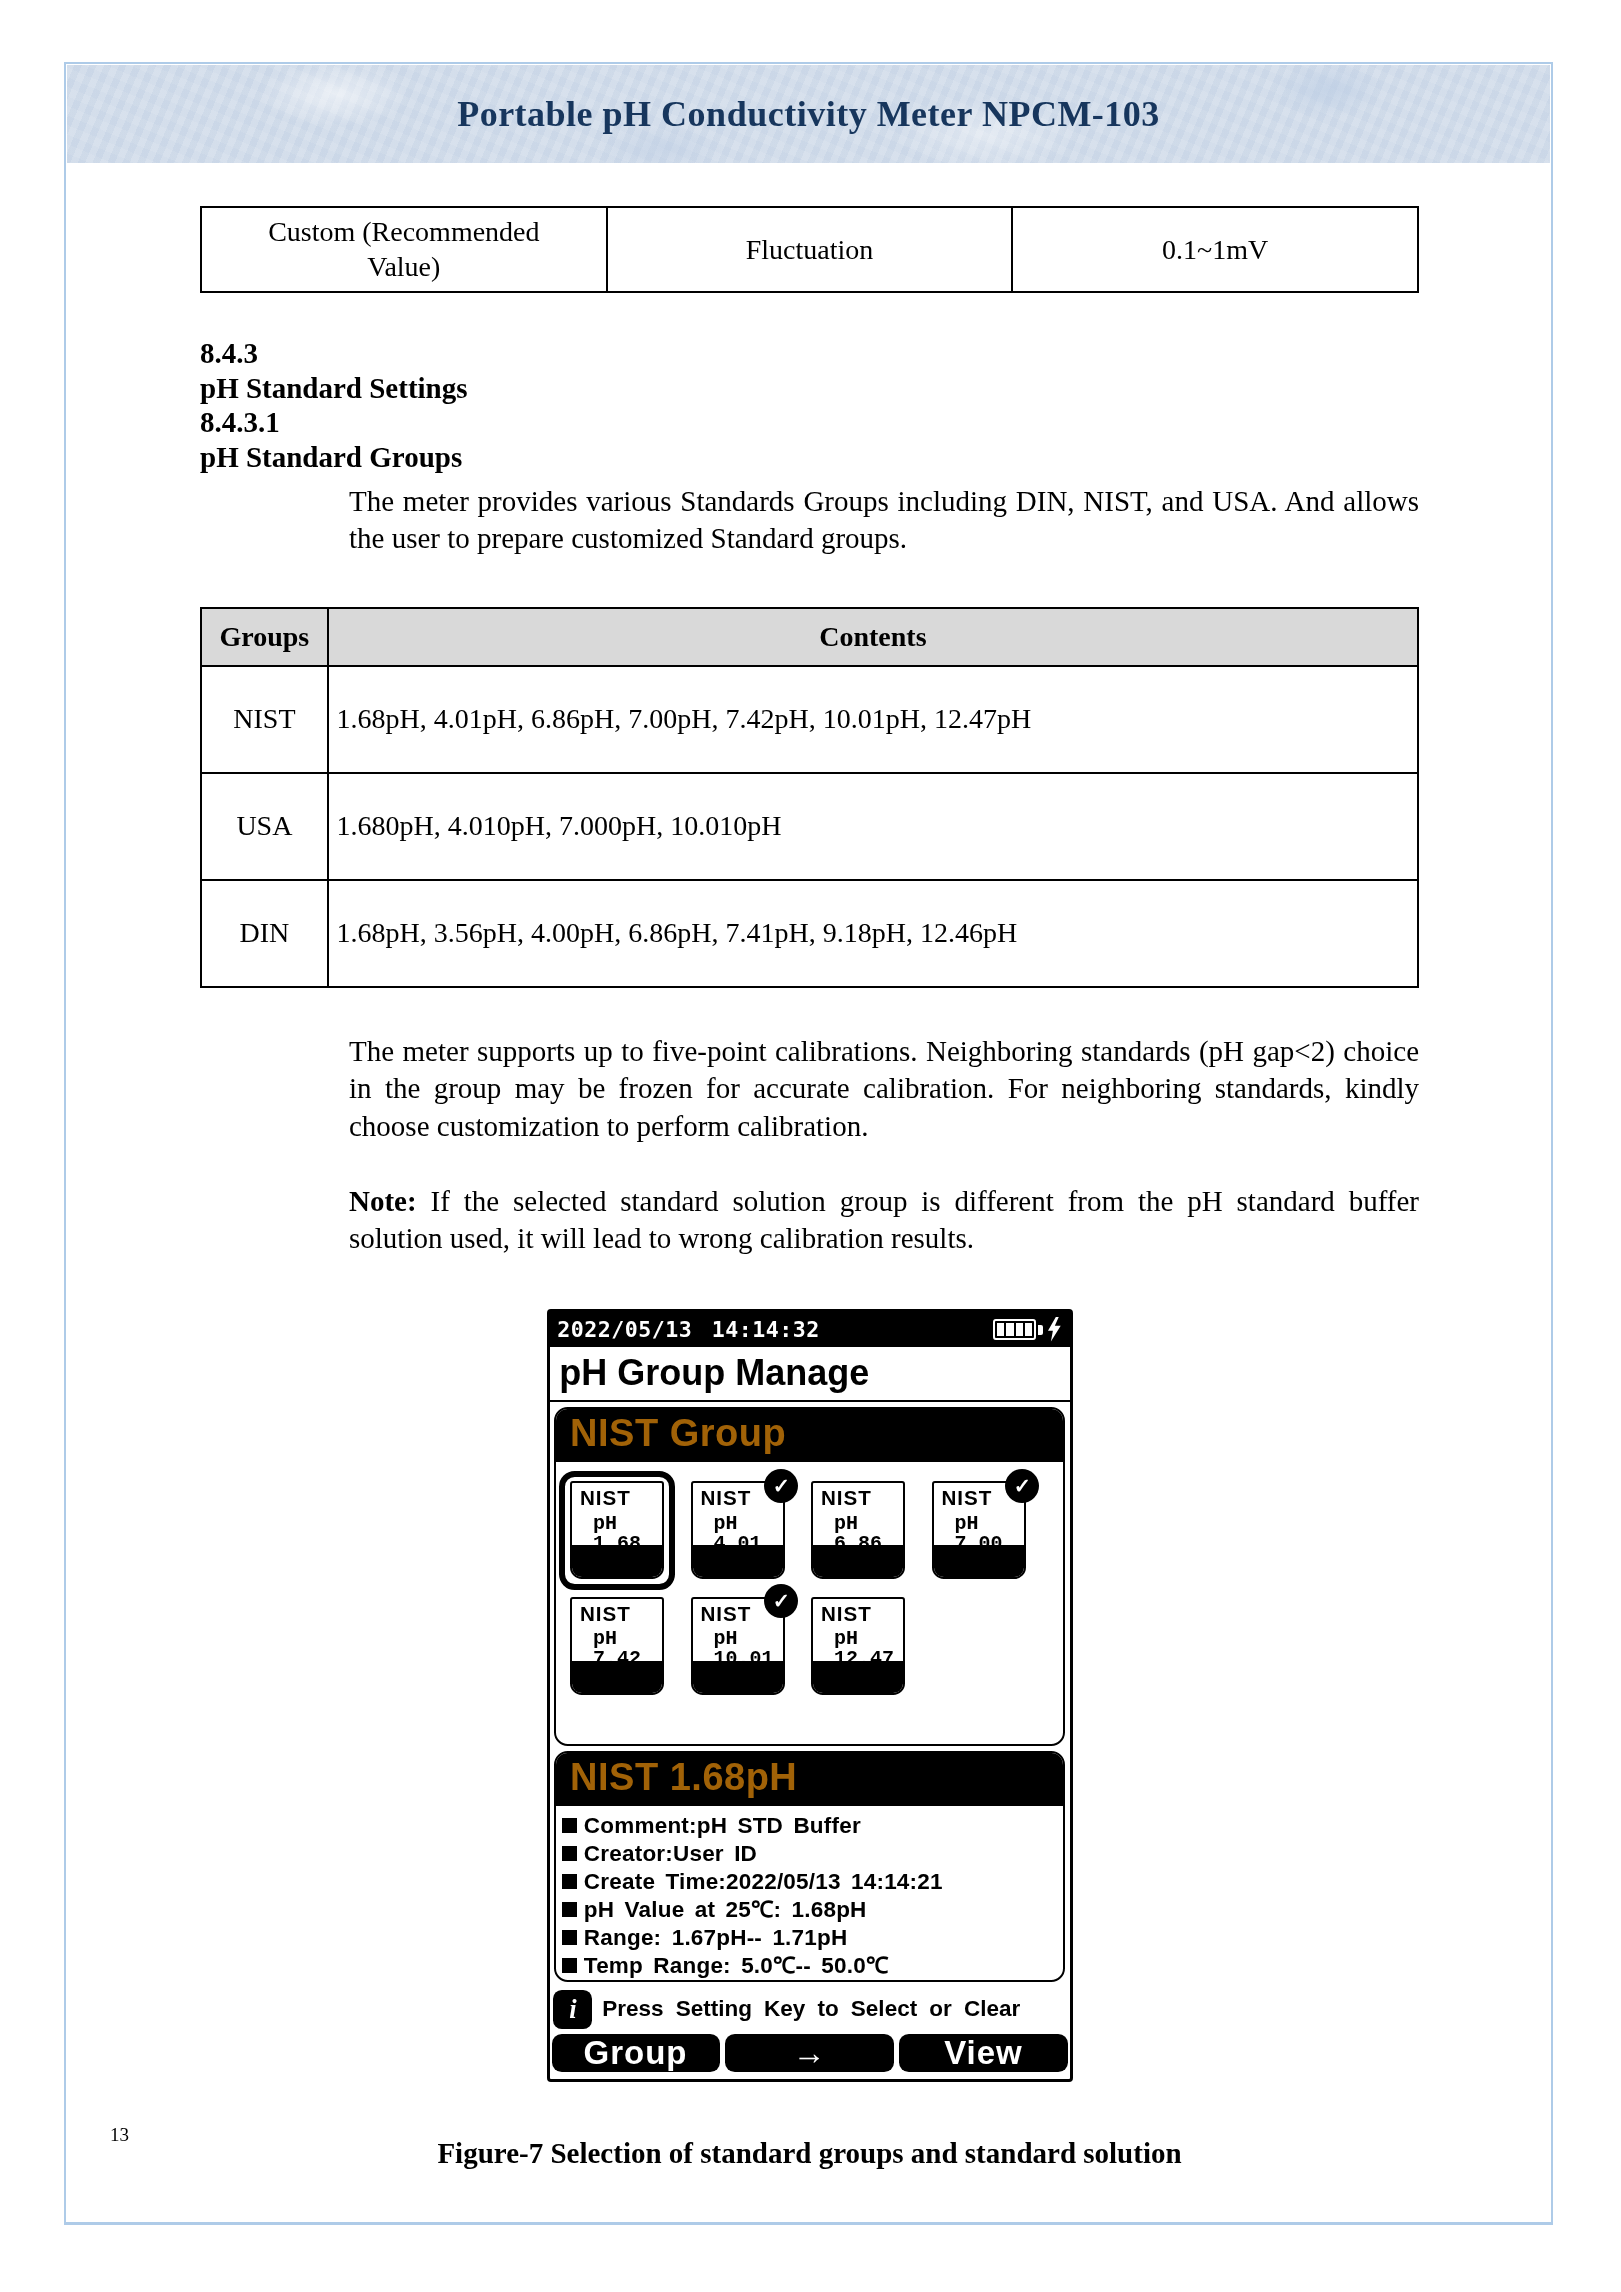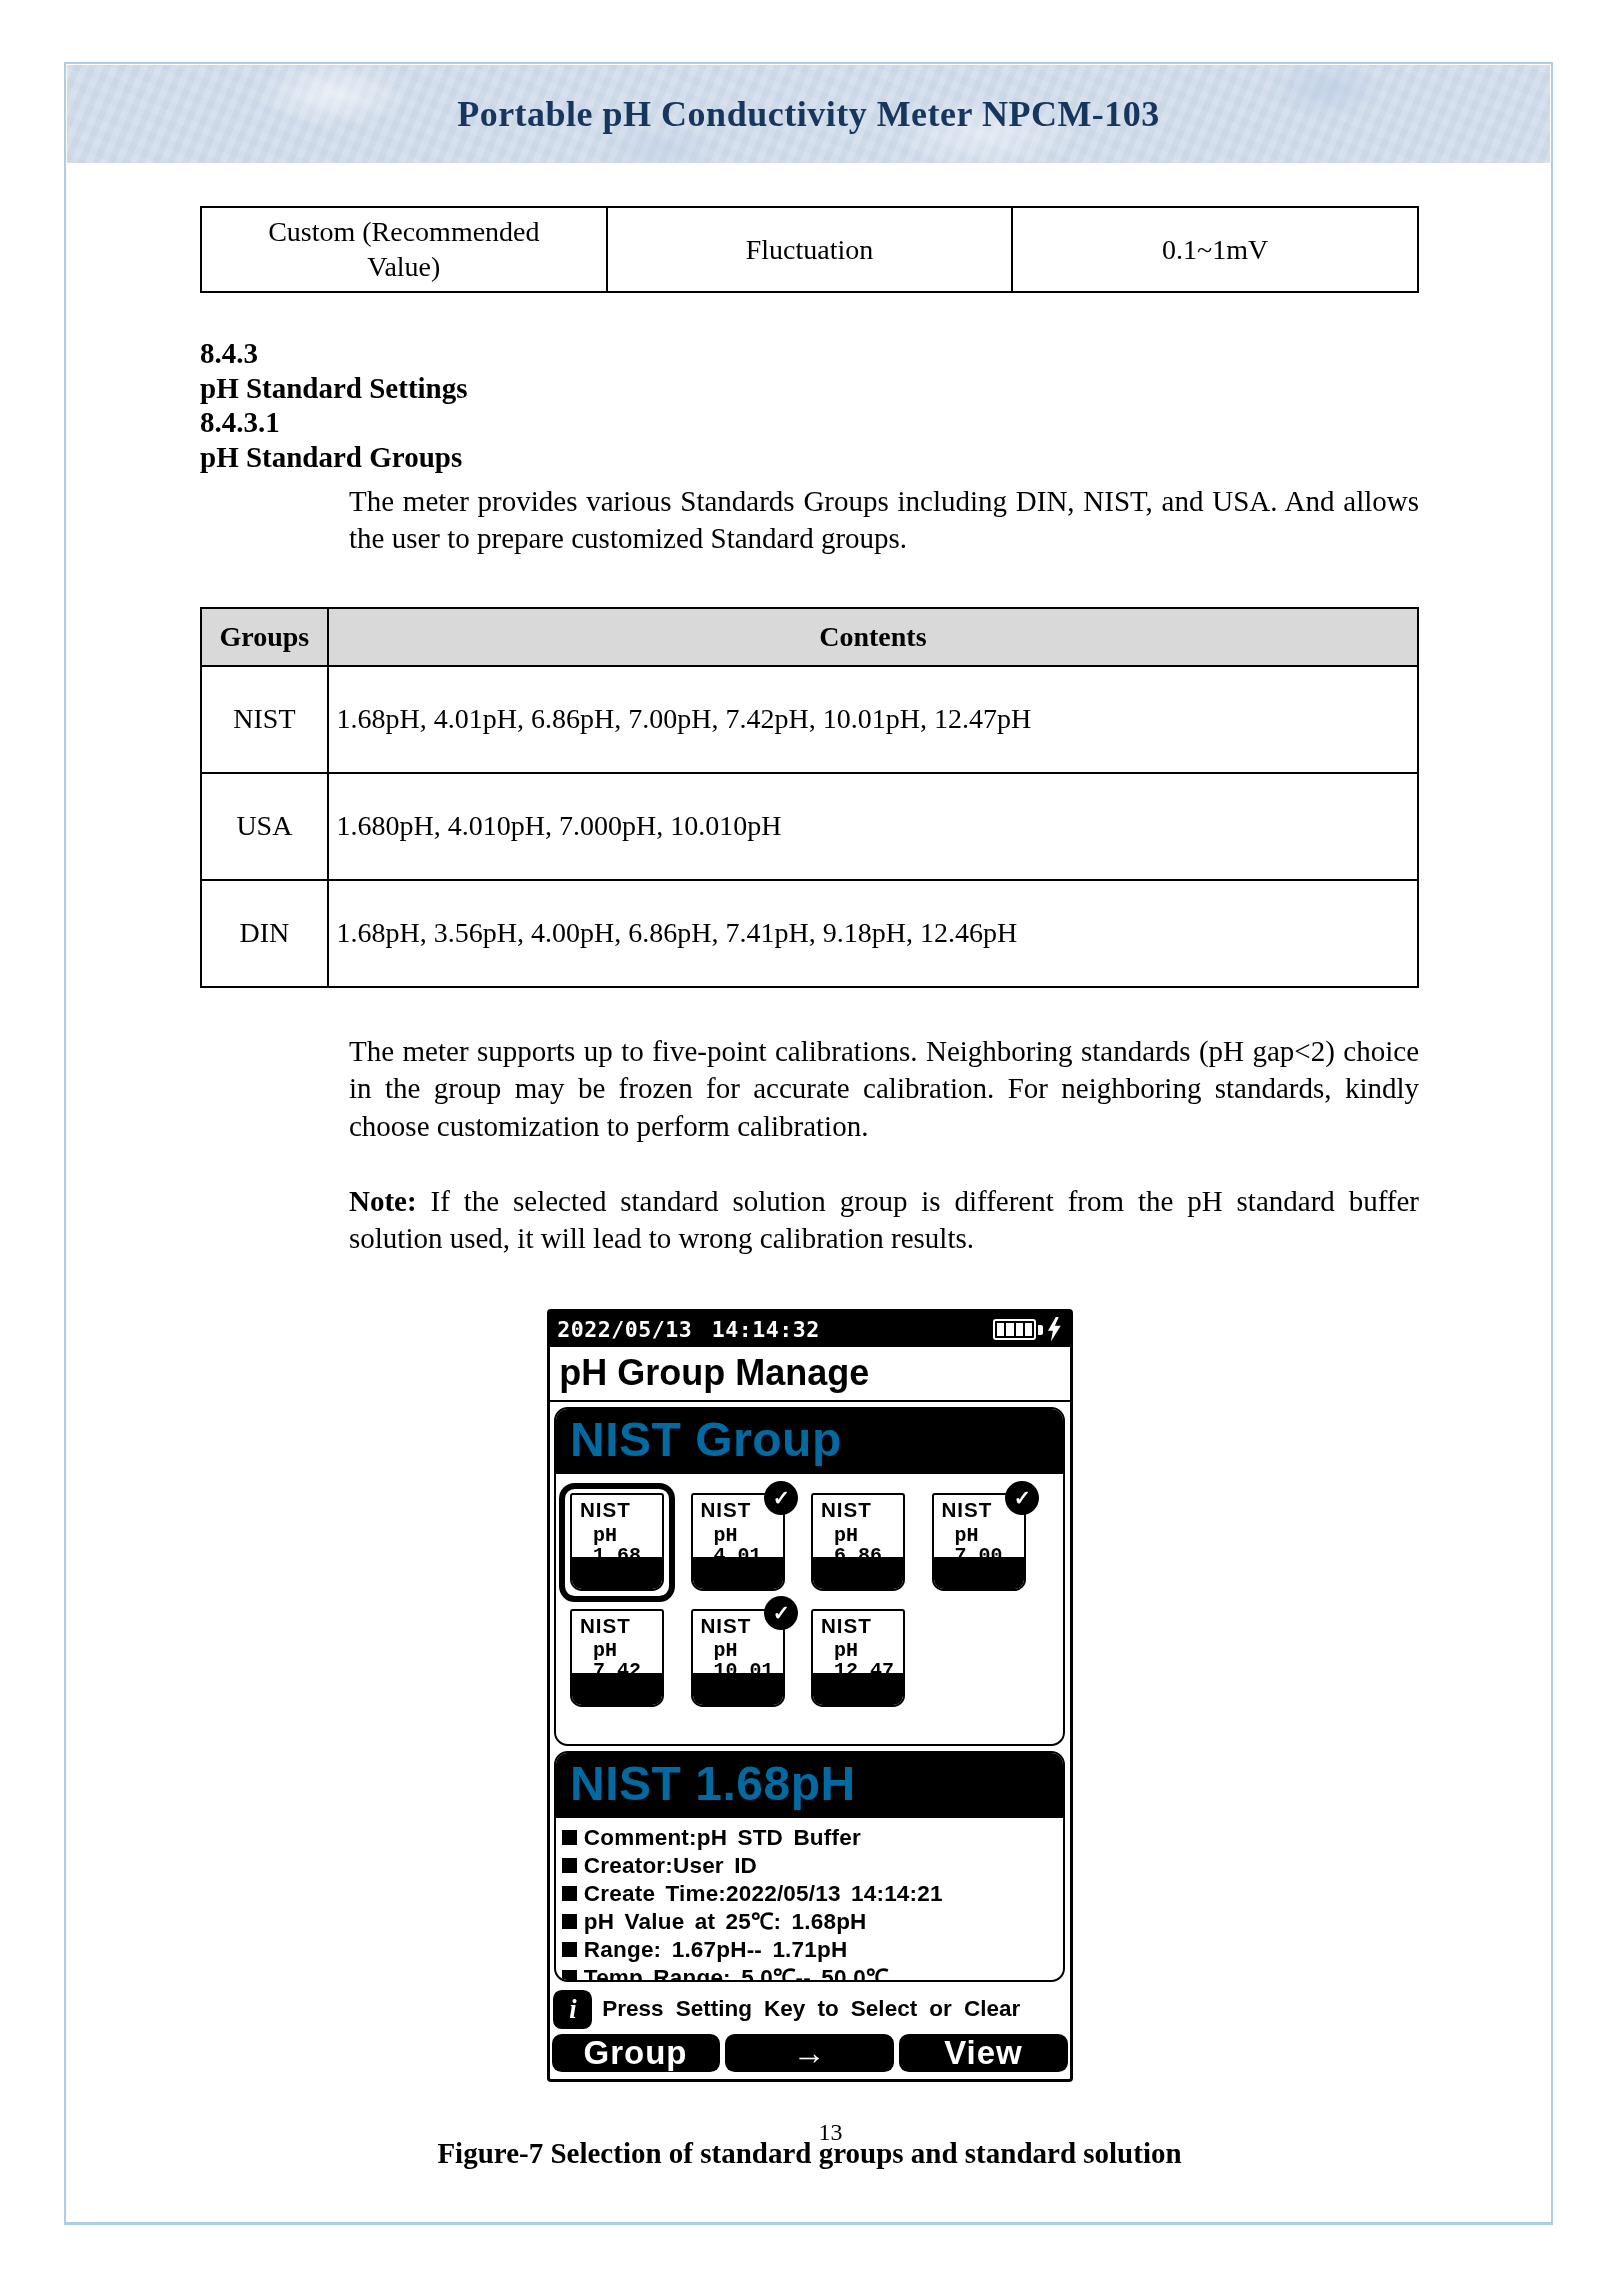--- a/index.html
+++ b/index.html
@@ -53,21 +53,21 @@
   .battery{display:flex;align-items:center;gap:2px;}
   .bat-body{width:43px;height:21.6px;border:2px solid #fff;border-radius:2.9px;
             display:flex;gap:2px;padding:2px;box-sizing:border-box;}
   .bat-body i{flex:1;background:#fff;}
   .bat-nub{width:4.9px;height:9.8px;background:#fff;border-radius:0 2px 2px 0;}
   .bolt{margin-left:2px;}
   .dev-title{flex:none;height:51px;border-bottom:2.9px solid #000;display:flex;align-items:center;
              font-size:36px;font-weight:bold;padding:0 9.8px 2px;}
   .gpanel{flex:none;height:335px;margin:4.9px;border:2.9px solid #000;border-radius:13.7px;
           overflow:hidden;background:#fff;}
-  .panel-bar{background:#000;color:#0369a1;font-weight:bold;font-size:48px;
+  .panel-bar{background:#000;color:#a16207;font-weight:bold;font-size:38px;
              padding:2.9px 13.7px 6.9px;letter-spacing:0.5px;}
   .beaker-grid{display:grid;grid-template-columns:repeat(4,94px);column-gap:26.5px;
                row-gap:17.6px;padding:19.6px 9.8px 9.8px 13.7px;}
   .beaker{position:relative;width:94px;height:98px;}
   .cup{position:absolute;inset:0;border:2.9px solid #000;border-radius:2.9px 2.9px 11.8px 11.8px;
        background:#fff;overflow:hidden;box-sizing:border-box;}
   .b-name{font-size:20.6px;font-weight:bold;letter-spacing:1px;padding:4.9px 0 0 7.8px;line-height:1;}
   .b-ph{font-family:Liberation Mono, monospace;font-size:20px;font-weight:bold;
         padding:4.9px 0 0 4.9px;line-height:1;margin-left:16px;}
   .liquid{position:absolute;left:0;right:0;bottom:0;height:32px;background:#000;}
@@ -85,21 +85,21 @@
   .hint-row{flex:none;height:45px;display:flex;align-items:center;gap:9.8px;padding:0 3.9px;}
   .i-icon{width:39px;height:39px;background:#000;color:#fff;border-radius:8.8px;flex:none;
           display:flex;align-items:center;justify-content:center;
           font:bold italic 26.5px "Liberation Serif", serif;}
   .hint-text{font-size:22.5px;font-weight:bold;word-spacing:5.9px;}
   .btn-row{flex:1;display:flex;gap:5.9px;padding:2px 2px 14px;}
   .dev-btn{flex:1;background:#000;color:#fff;border-radius:9.8px;display:flex;align-items:center;
            justify-content:center;font-size:33px;font-weight:bold;letter-spacing:1px;}
   
   .caption{margin-top:55px;text-align:center;font-weight:bold;font-size:29px;}
-  .page-num{position:absolute;left:0;right:0;bottom:76px;text-align:center;font-size:24px;padding-left:44px;}
+  .page-num{position:absolute;left:0;right:0;bottom:76px;font-size:19px;padding-left:44px;}
 </style>
 </head>
 <body>
 
 <div class="page">
   <div class="frame">
 
     <div class="banner">
       <div class="banner-title">Portable pH Conductivity Meter NPCM-103</div>
     </div>

